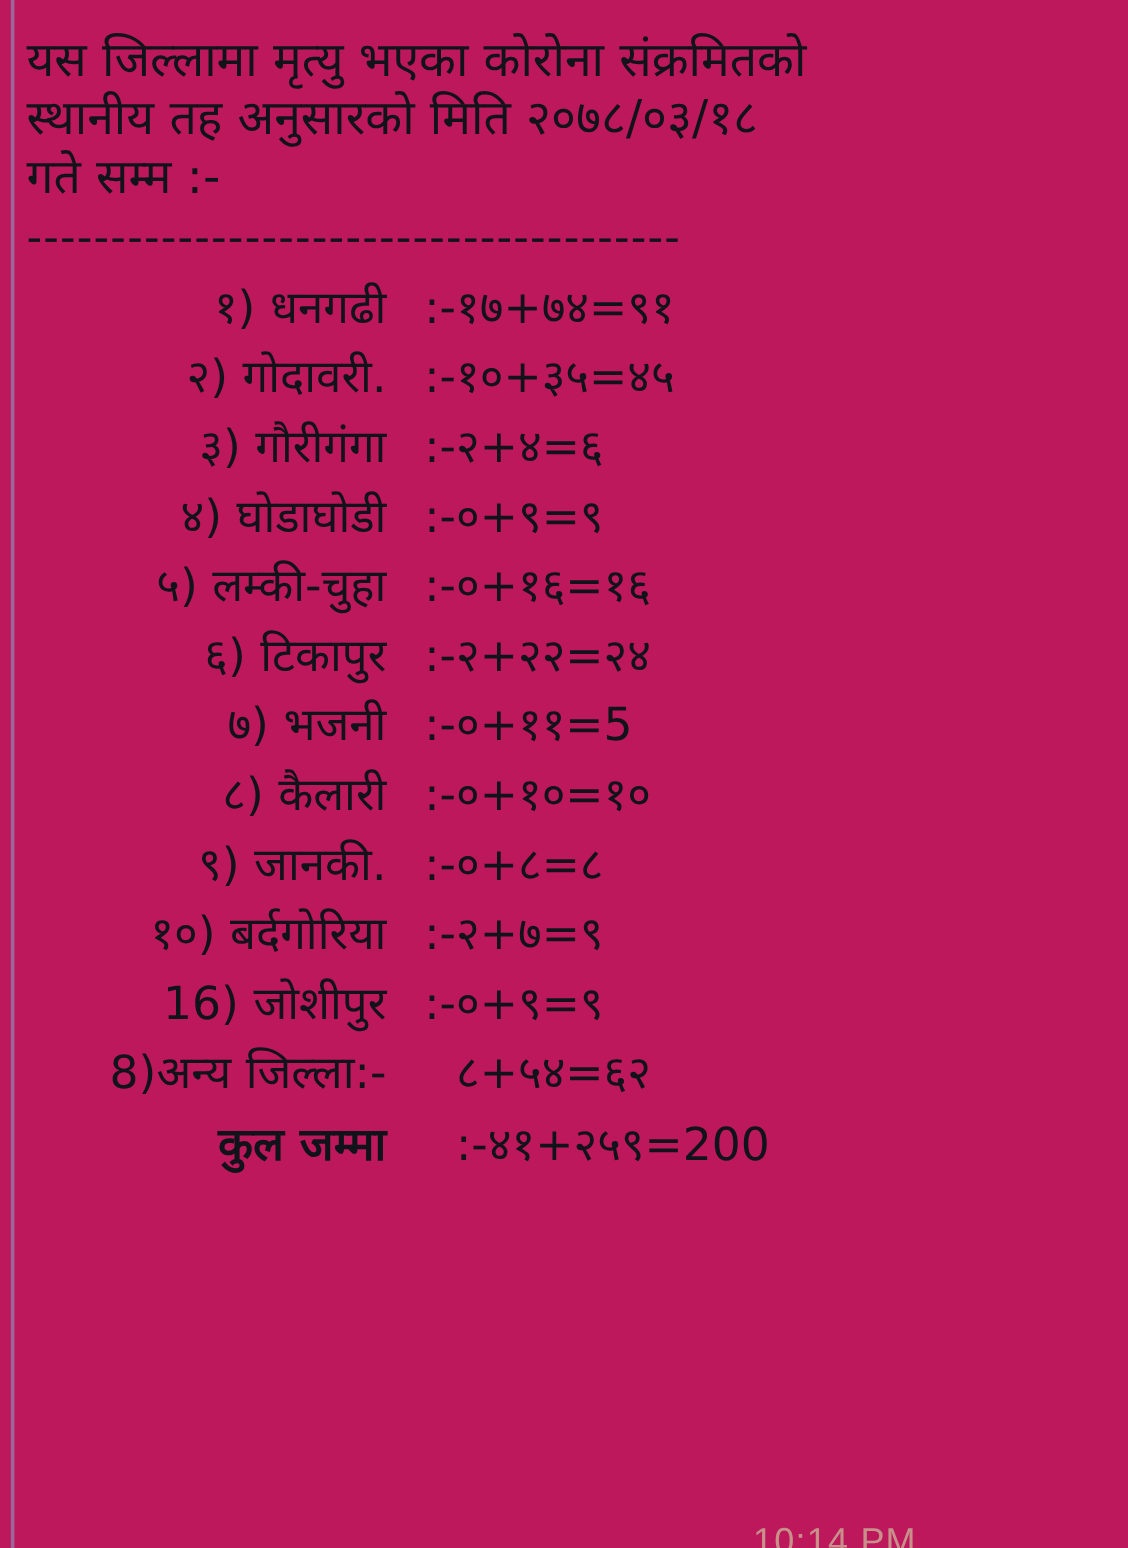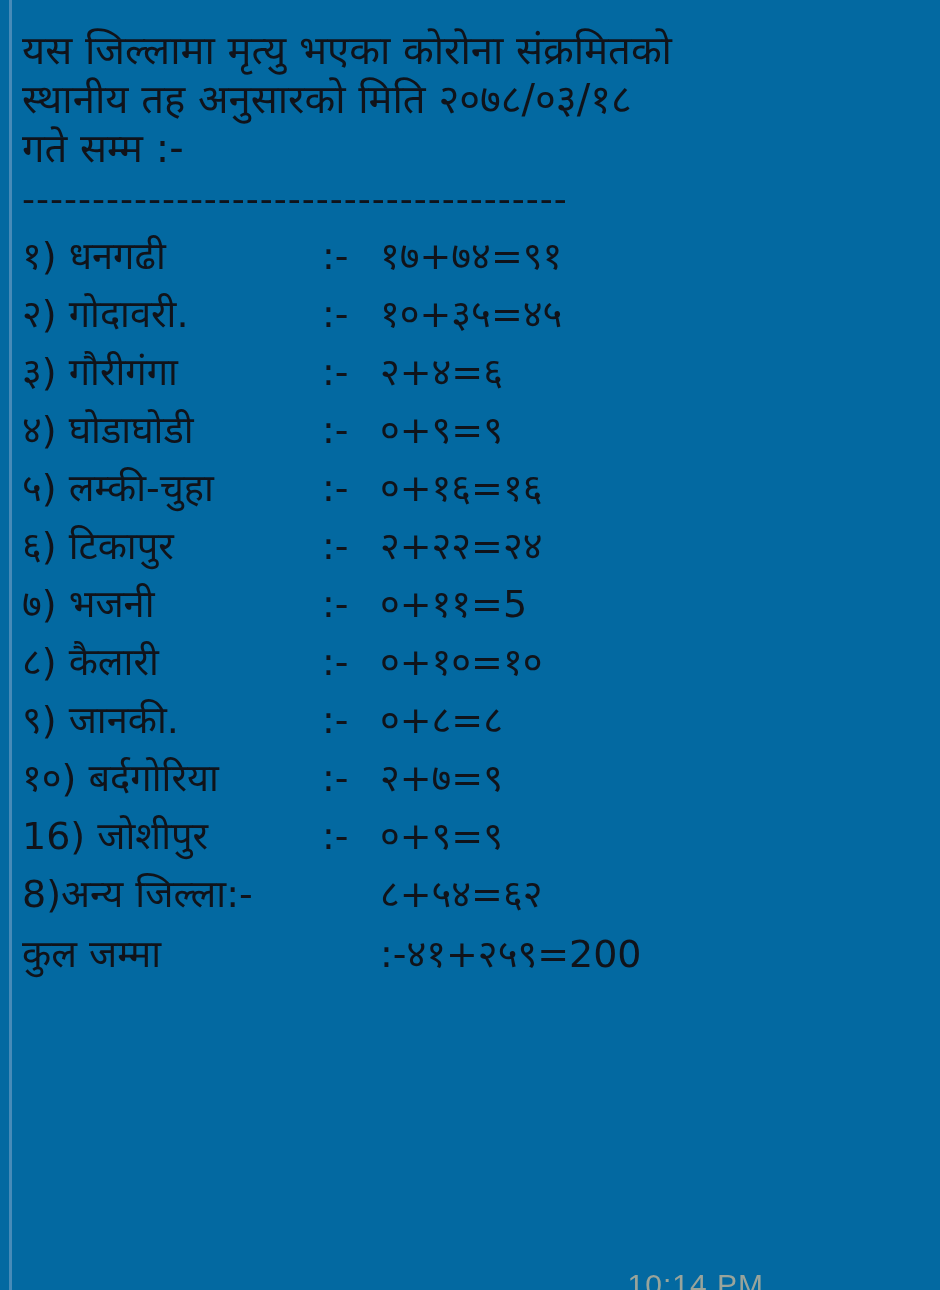--- a/index.html
+++ b/index.html
@@ -10,21 +10,21 @@
   body {
     width: 940px;
     height: 1290px;
     overflow: hidden;
     font-family: "DejaVu Sans", "Liberation Sans", sans-serif;
   }
   #page {
     position: relative;
     width: 940px;
     height: 1290px;
-    background: #0369a1;
+    background: #be185d;
     box-sizing: border-box;
   }
   .left-rule {
     position: absolute;
     left: 9px;
     top: 0;
     width: 3px;
     height: 1290px;
     background: #7fa8cc;
     opacity: 0.55;
@@ -58,40 +58,42 @@
   .rows {
     margin-top: 6px;
   }
   .row {
     display: flex;
     align-items: baseline;
     font-size: 38px;
     line-height: 58px;
     color: #10131a;
     font-family: "DejaVu Sans", sans-serif;
+    text-align: right;
   }
   .row .label {
     flex: 0 0 auto;
     min-width: 300px;
     white-space: pre;
   }
   .row .sep {
     flex: 0 0 auto;
     width: 58px;
     white-space: pre;
   }
   .row .value {
     flex: 0 0 auto;
     white-space: pre;
   }
   .row.total {
     margin-top: 2px;
   }
   .row.total .label {
     min-width: 300px;
+    font-weight: bold;
   }
   .watermark {
     position: absolute;
     right: 176px;
     bottom: -4px;
     font-size: 30px;
     color: #cbb89a;
     opacity: 0.75;
     font-family: "Liberation Sans", sans-serif;
     letter-spacing: 1px;

